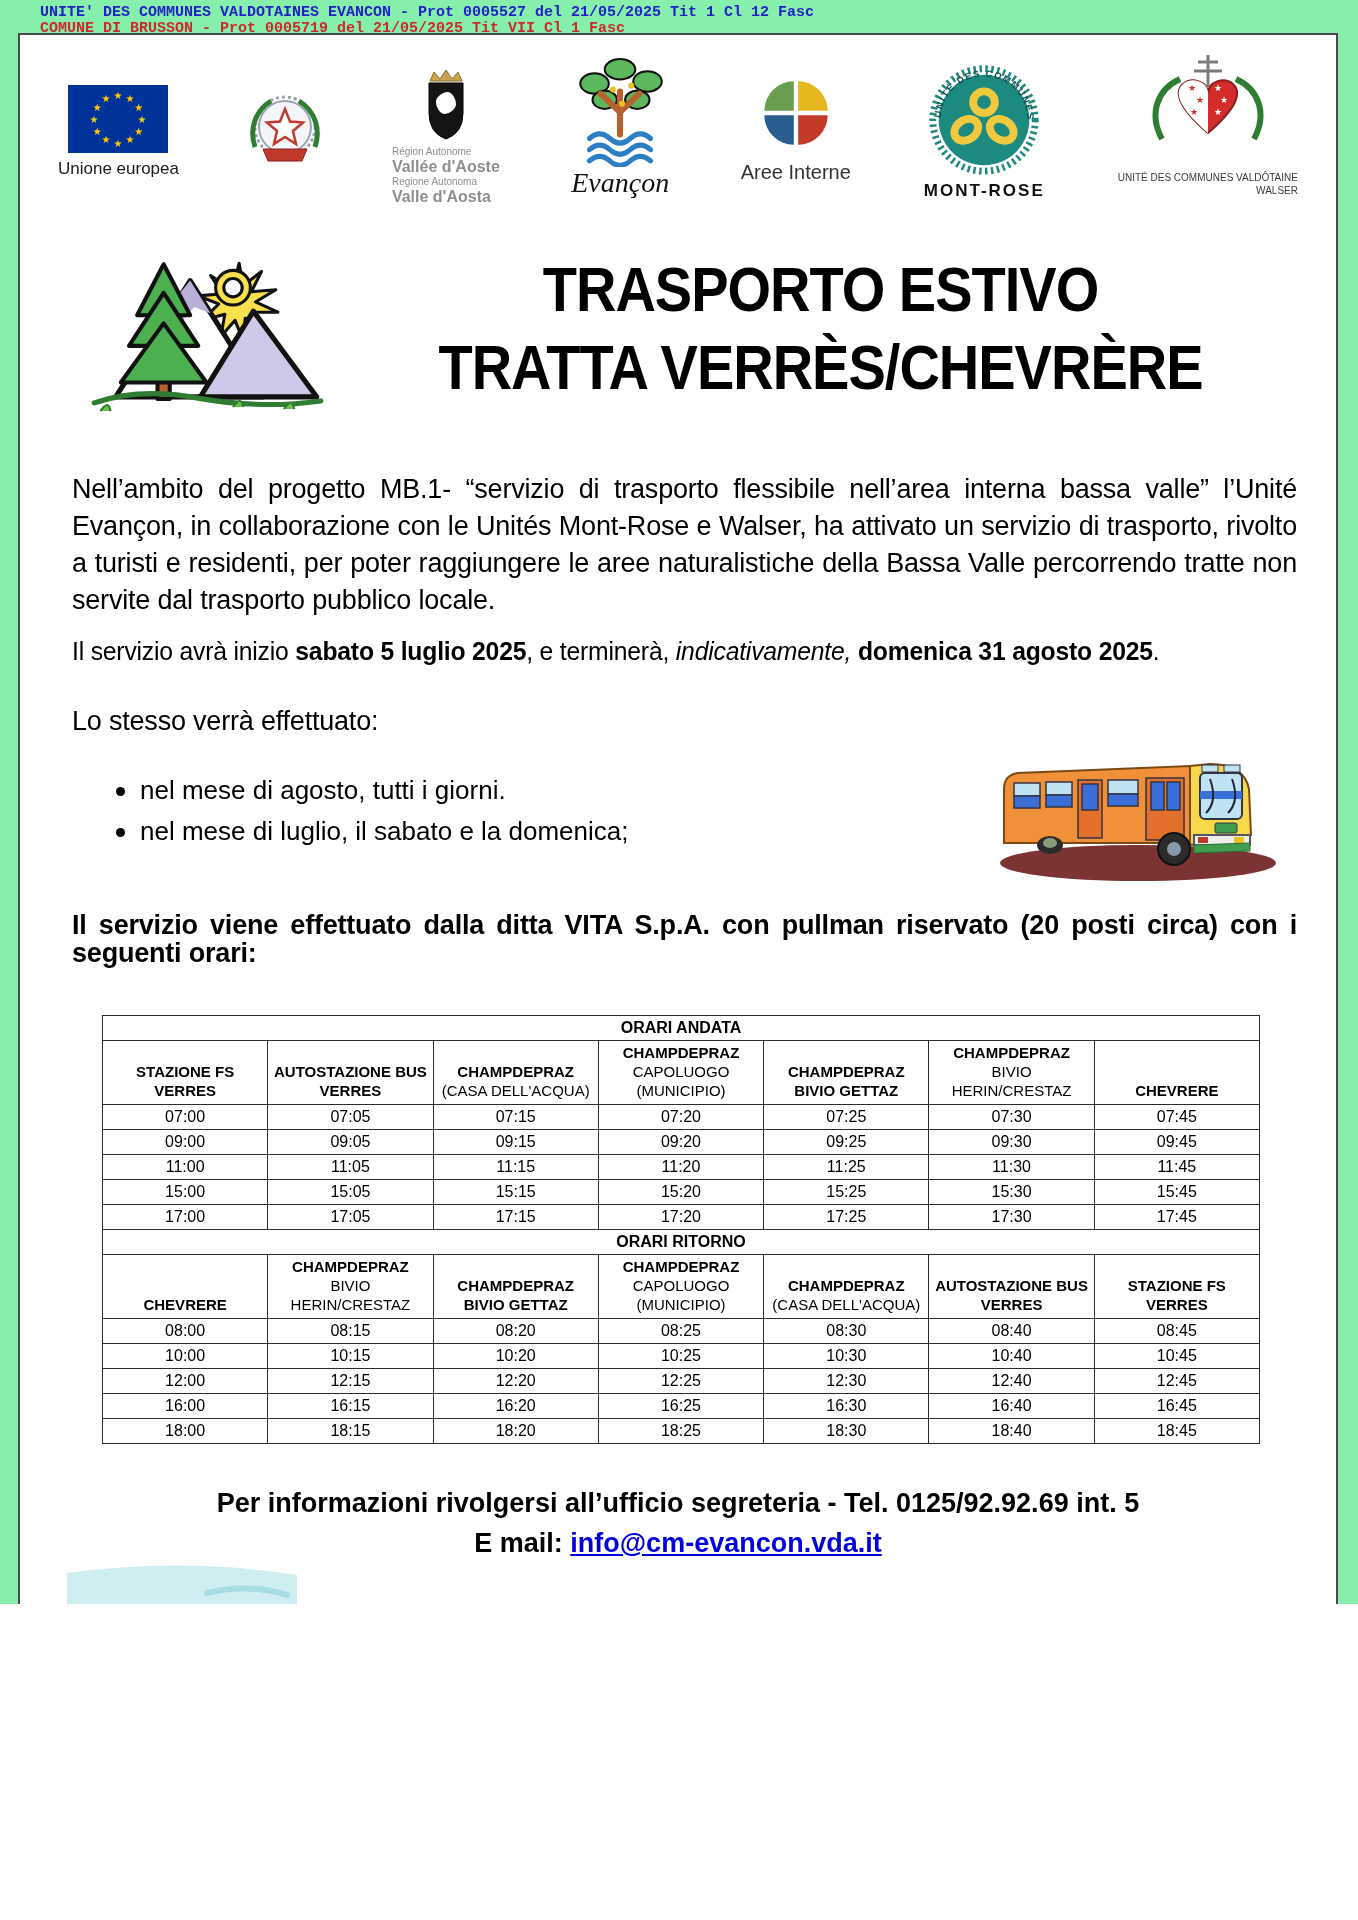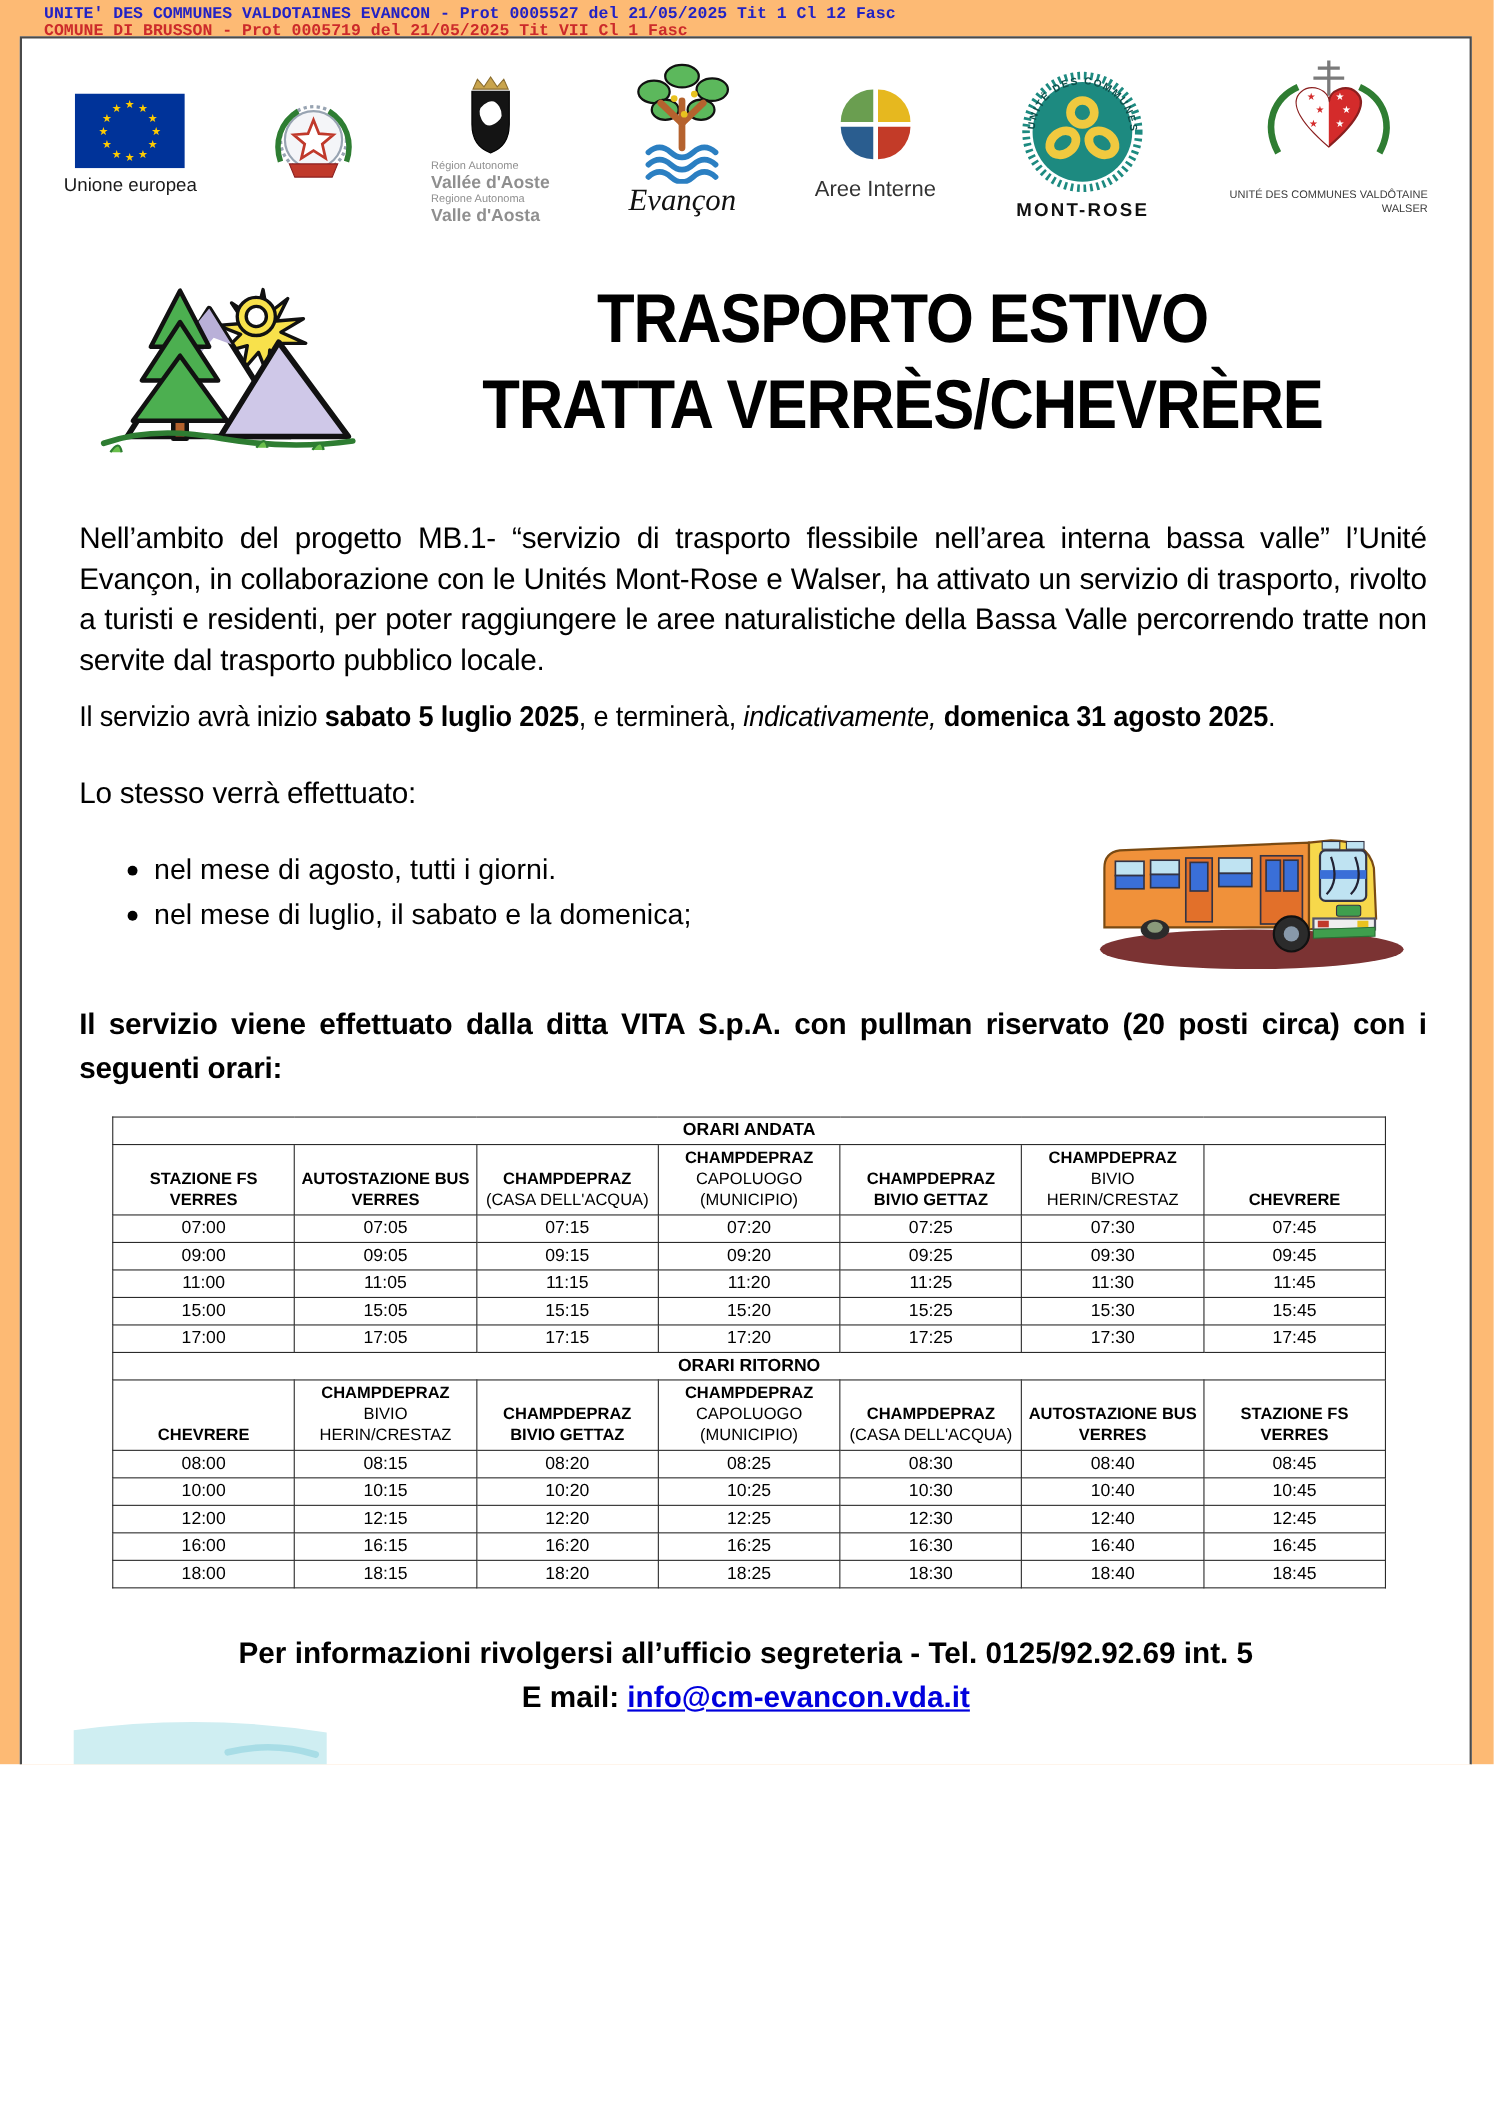--- a/index.html
+++ b/index.html
@@ -1,17 +1,17 @@
 <!DOCTYPE html>
 <html><head>
 <meta charset="utf-8">
 <style>
   * { margin:0; padding:0; box-sizing:border-box; }
   body { background:#fff; font-family:"Liberation Sans", sans-serif; }
-  .page { position:relative; width:1358px; height:1604px; background:#fdba74; overflow:hidden; }
+  .page { position:relative; width:1358px; height:1604px; background:#86efac; overflow:hidden; }
 
   
   .protocol { position:absolute; top:5px; left:40px; font-family:"Liberation Mono", monospace;
               font-weight:bold; font-size:15px; line-height:16px; white-space:nowrap; }
   .protocol .l1 { color:#2222c4; }
   .protocol .l2 { color:#cc2a2a; }
 
   
   .doc-border { position:absolute; left:18px; top:33px; width:1320px; height:1845px;
                 border:2px solid #4a4a4a; background:#fff; box-shadow:0 3px 0 #aaa; }
@@ -38,21 +38,21 @@
   
   .para { position:absolute; left:52px; width:1225px; font-size:27px; line-height:37px;
           color:#000; text-align:justify; letter-spacing:-0.2px; }
   .p1 { top:436px; }
   .p2 { top:598px; white-space:nowrap; transform:scaleX(0.95); transform-origin:left; font-size:26px; }
   .p3 { top:668px; }
   .bullets { position:absolute; top:735px; left:90px; font-size:26px; line-height:41px; color:#000; }
   .bullets li { list-style:none; padding-left:30px; position:relative; }
   .bullets li::before { content:""; position:absolute; left:6px; top:17px; width:9px; height:9px; border-radius:50%; background:#000; }
   .bus-art { position:absolute; top:700px; left:968px; width:295px; height:155px; }
-  .p4 { top:876px; font-weight:bold; line-height:40px; }
+  .p4 { top:876px; font-weight:bold; line-height:28px; }
 
   
   .tt-wrap { position:absolute; top:980px; left:82px; width:1158px; }
   table.tt { border-collapse:collapse; table-layout:fixed; width:100%; }
   .tt td, .tt th { border:1px solid #2b2b2b; text-align:center; vertical-align:bottom;
                    font-size:15px; color:#000; padding:2px 3px; }
   .tt td.tt-caption { font-weight:bold; font-size:16px; padding:3px; vertical-align:middle; }
   .tt th { font-weight:bold; line-height:19px; padding-bottom:4px; }
   .tt th .hdr-regular { font-weight:normal; }
   .tt td.tt-time { font-size:16px; padding:3px 2px; vertical-align:middle; }

